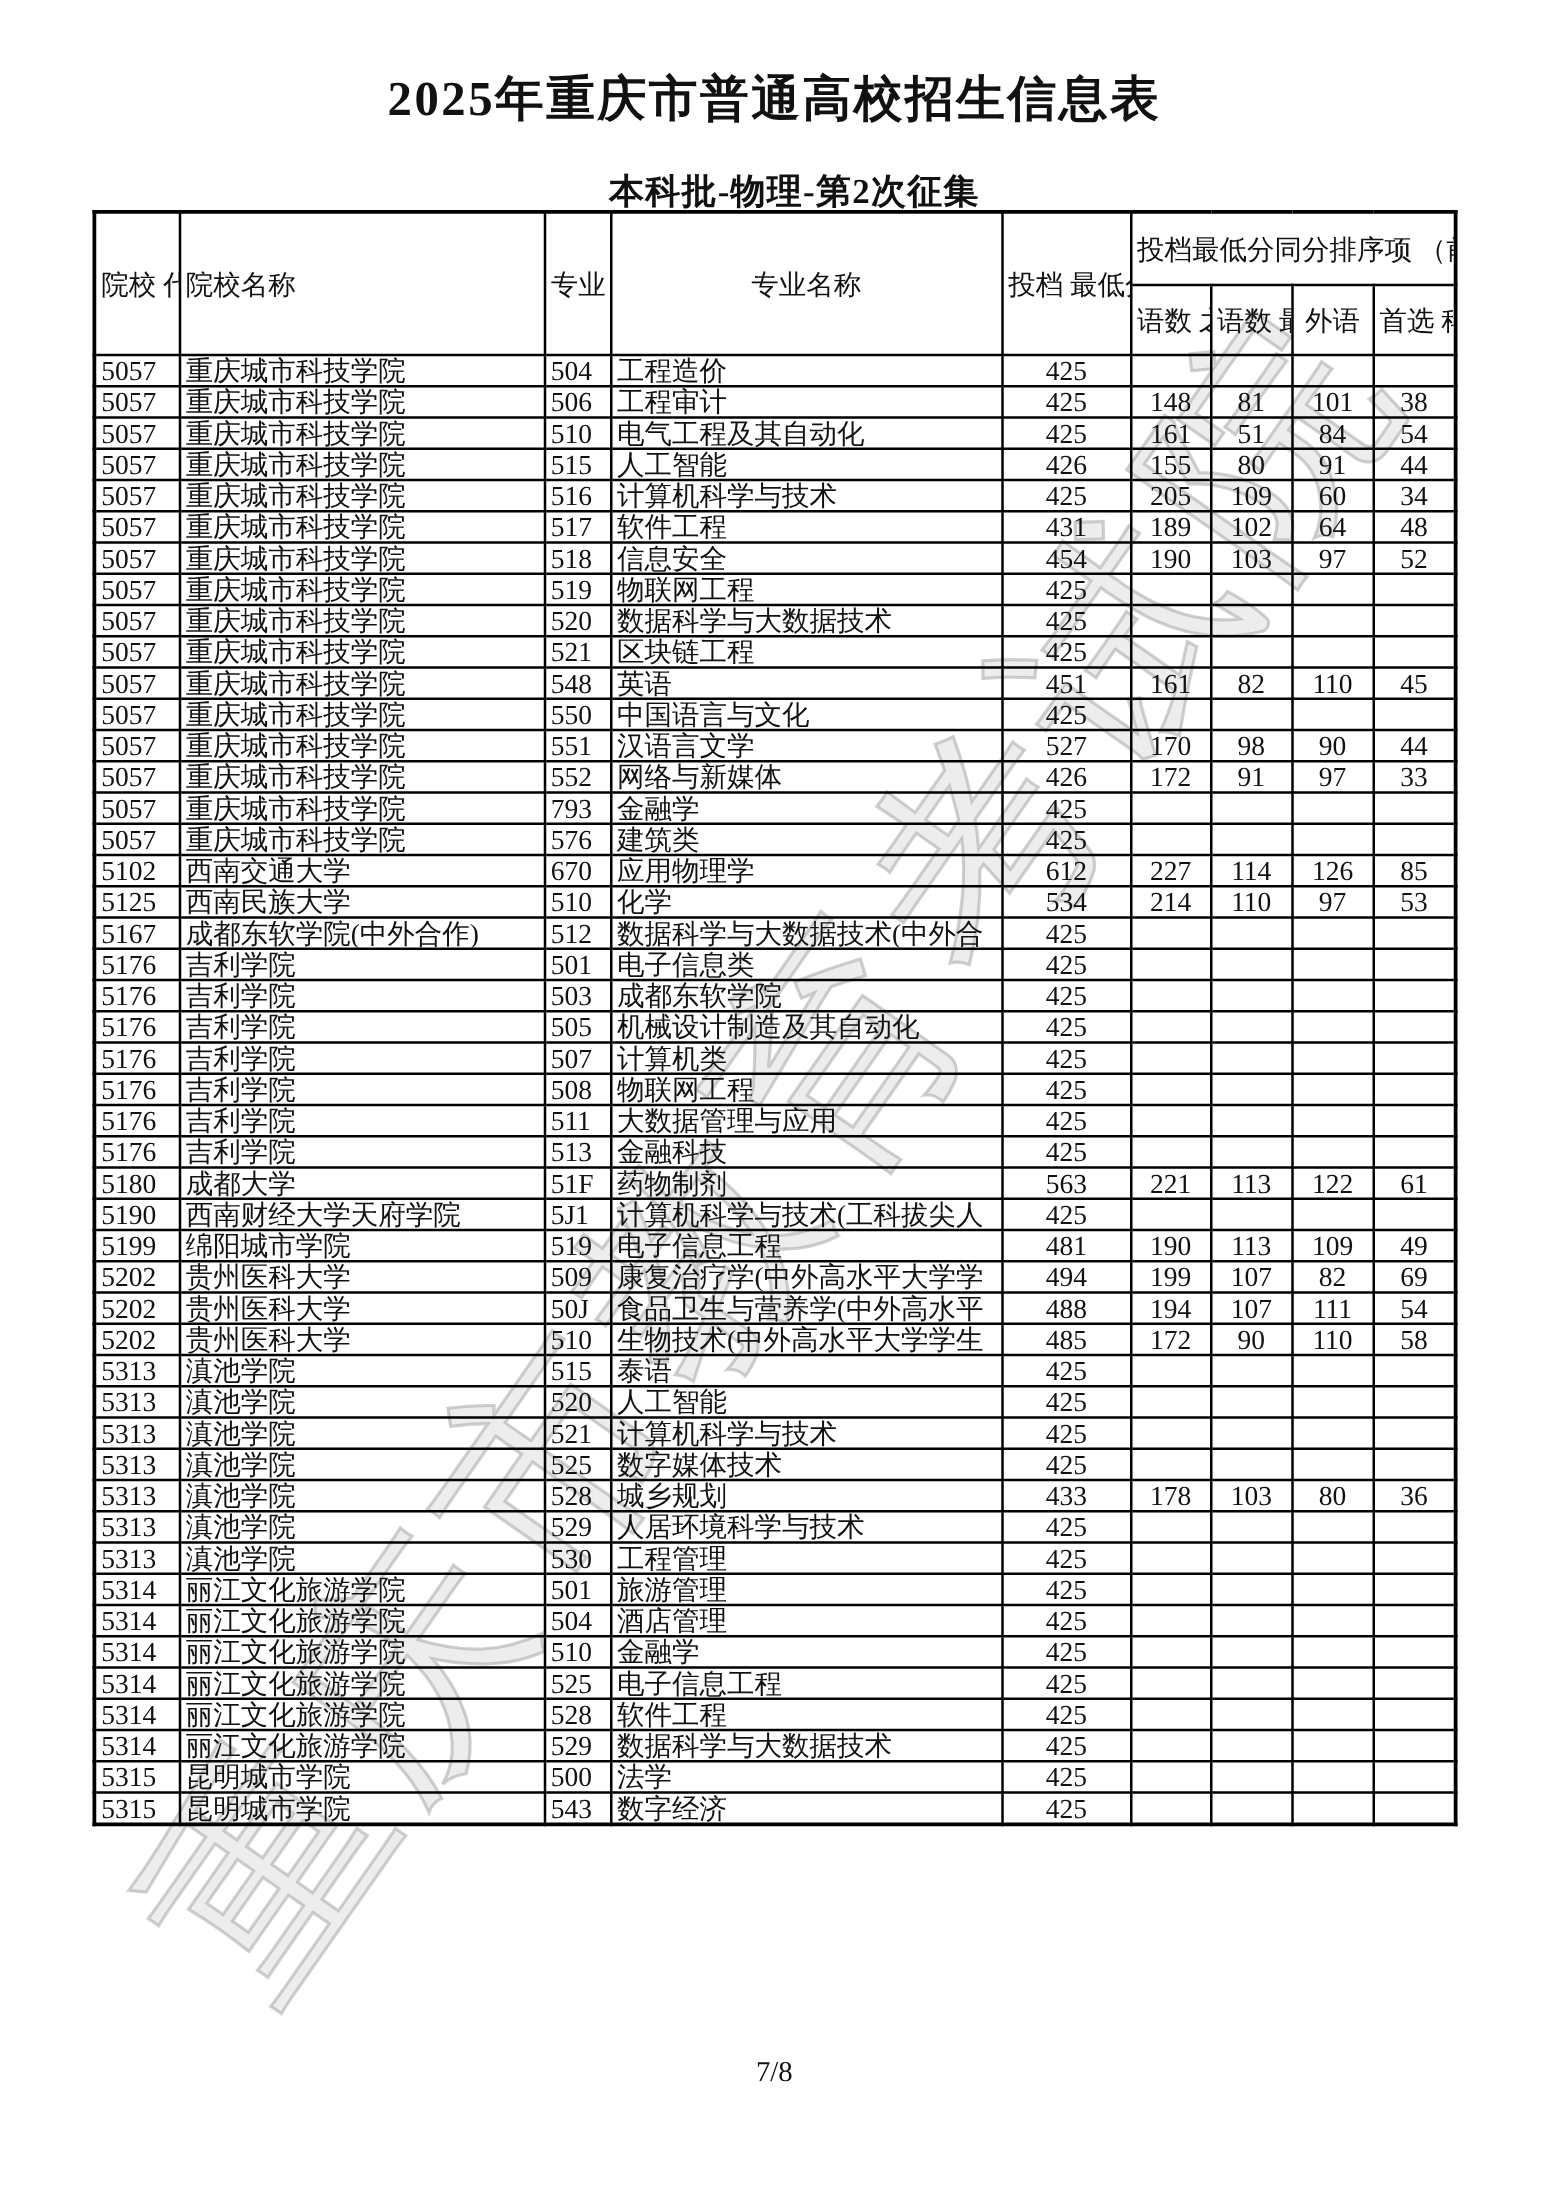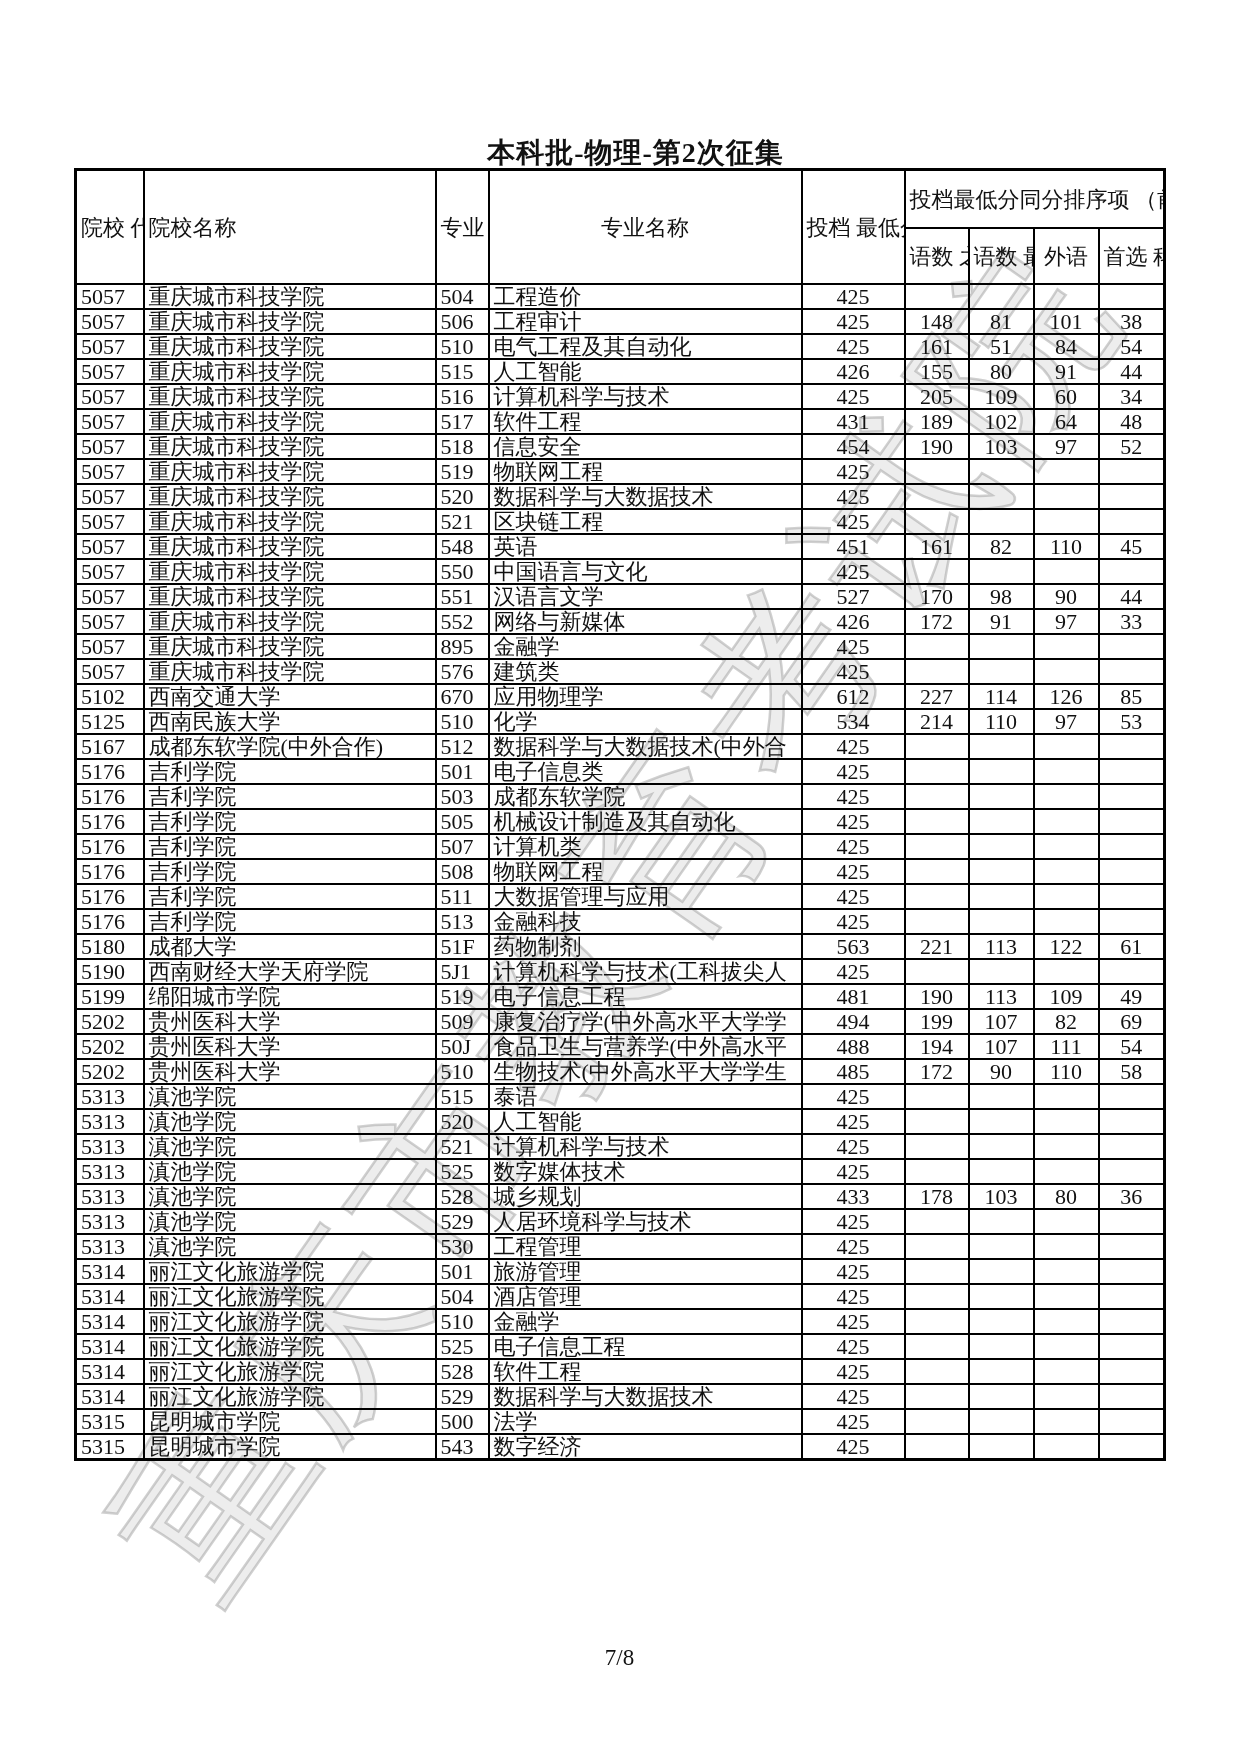--- a/index.html
+++ b/index.html
@@ -45,20 +45,21 @@
     position:absolute; top:1645px; left:0; width:100%;
     text-align:center; font-size:23px; z-index:1;
   }
 </style>
 </head>
 <body>
 
 <div class="page">
   <div class="watermark">重庆市教育考试院</div>
 
+  <h1 class="title">2025年重庆市普通高校招生信息表</h1>
   <h2 class="subtitle">本科批-物理-第2次征集</h2>
 
   <table class="score-table">
     <colgroup>
       <col style="width:68px">
         <col style="width:292px">
         <col style="width:53px">
       <col style="width:313px">
         <col style="width:103px">
         <col style="width:64px">
@@ -240,21 +241,21 @@
           <td class="a-left">网络与新媒体</td>
           <td class="a-center">426</td>
           <td class="a-center">172</td>
           <td class="a-center">91</td>
           <td class="a-center">97</td>
           <td class="a-center">33</td>
         </tr>
         <tr>
           <td class="a-left">5057</td>
           <td class="a-left">重庆城市科技学院</td>
-          <td class="a-left">895</td>
+          <td class="a-left">793</td>
           <td class="a-left">金融学</td>
           <td class="a-center">425</td>
           <td class="a-center"></td>
           <td class="a-center"></td>
           <td class="a-center"></td>
           <td class="a-center"></td>
         </tr>
         <tr>
           <td class="a-left">5057</td>
           <td class="a-left">重庆城市科技学院</td>

